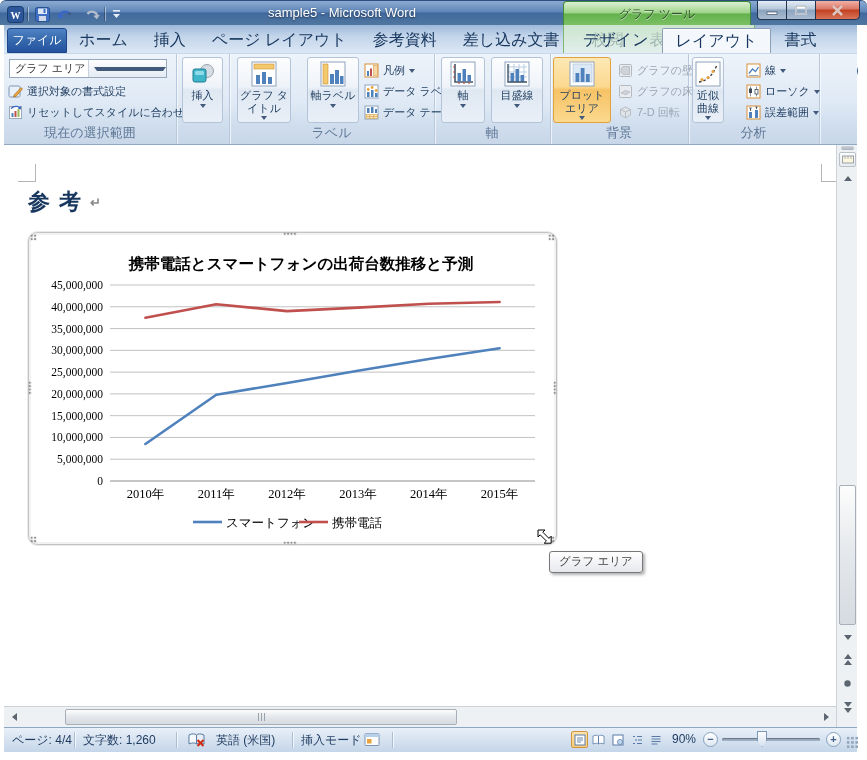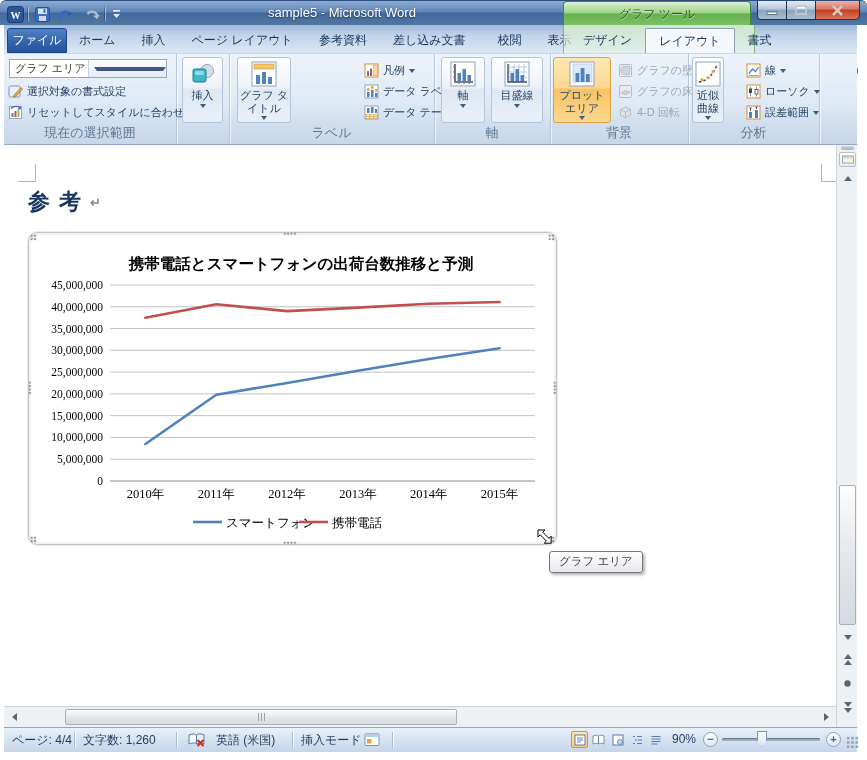--- a/index.html
+++ b/index.html
@@ -35,21 +35,21 @@
   .wbtn.close{width:45px;border-radius:0 0 5px 0;
     background:linear-gradient(180deg,#f3b0a5,#d97765 45%,#c1401f 50%,#d8745a);}
 
   
   .tabrow{left:4px;top:25px;width:853px;height:28px;
     background:linear-gradient(180deg,#9db8d9 0%,#c3d5ea 40%,#dbe7f4 100%);}
   .filetab{position:absolute;left:3px;top:3px;width:60px;height:25px;border-radius:3px 3px 0 0;
     background:linear-gradient(180deg,#4f83c4,#3568ad 50%,#24539e);border:1px solid #1d4689;box-sizing:border-box;
     color:#fff;font-size:12px;display:flex;align-items:center;justify-content:center;}
   .maintabs{position:absolute;left:62px;top:3px;height:25px;display:flex;}
-  .tab{padding:0 13px;font-size:12px;color:#17365d;display:flex;align-items:center;white-space:nowrap;}
+  .tab{padding:0 13px;font-size:16px;color:#17365d;display:flex;align-items:center;white-space:nowrap;}
   .ctx-zone{position:absolute;left:559px;top:0;width:192px;height:28px;
     background:linear-gradient(180deg,rgba(214,238,205,.85),rgba(233,245,228,.55));
     border-left:1px solid #7fb871;border-right:1px solid #7fb871;box-sizing:border-box;
     display:flex;align-items:flex-end;}
   .ctx-zone .tab{height:25px;}
   .tab.active{background:#f4f8fc;border:1px solid #8ba0b8;border-bottom:none;border-radius:2px 2px 0 0;
     box-shadow:inset 0 1px 0 #fff;position:relative;z-index:3;height:24px;}
   .ribbon-min{left:814px;top:40px;width:15px;height:13px;display:flex;align-items:center;justify-content:center;}
   .helpbtn{left:836px;top:37px;width:18px;height:18px;border-radius:50%;
     background:linear-gradient(180deg,#7fb1e8,#3a73bb 55%,#2a5ca6);border:1px solid #24518f;box-sizing:border-box;
@@ -278,20 +278,31 @@
         <svg width="26" height="26">
             <rect x="1" y="1" width="24" height="24" fill="#fff" stroke="#8fa3bd"></rect>
             <rect x="3" y="3" width="20" height="5" fill="#f4c96d" stroke="#c99235" stroke-width=".6"></rect>
             <rect x="5" y="14" width="4" height="9" fill="#4f81bd"></rect>
             <rect x="11" y="11" width="4" height="12" fill="#4f81bd"></rect>
             <rect x="17" y="16" width="4" height="7" fill="#4f81bd"></rect>
           </svg>
         <span class="lbl">グラフ タイトル</span>
         <span class="caret"></span>
       </div>
+      <div class="bigbtn" style="left:78px;top:3px;width:52px;height:66px">
+        <svg width="26" height="26">
+            <rect x="1" y="1" width="24" height="24" fill="#fff" stroke="#8fa3bd"></rect>
+            <rect x="3" y="3" width="5" height="20" fill="#f4c96d" stroke="#c99235" stroke-width=".6"></rect>
+            <rect x="10" y="13" width="4" height="10" fill="#4f81bd"></rect>
+            <rect x="15" y="9" width="4" height="14" fill="#4f81bd"></rect>
+            <rect x="20" y="15" width="3.5" height="8" fill="#4f81bd"></rect>
+          </svg>
+        <span class="lbl">軸ラベル</span>
+        <span class="caret"></span>
+      </div>
       <div class="sbtn" style="left:135px;top:7px">
         <svg width="15" height="15">
             <rect x="1" y="1" width="13" height="13" fill="#fff" stroke="#d78f38"></rect>
             <rect x="9.5" y="2.5" width="4" height="10" fill="#f7d9a5" stroke="#c99235" stroke-width=".5"></rect>
             <rect x="3" y="8" width="2" height="5" fill="#4f81bd"></rect>
             <rect x="6" y="5.5" width="2" height="7.5" fill="#c0504d"></rect>
           </svg>
         <span>凡例</span>
           <span class="caret"></span>
       </div>
@@ -377,21 +388,21 @@
             <path d="M3 9 L7 6.5 L12 8 L8 10.8 Z" fill="#cfd4da" stroke="#a7adb6" stroke-width=".6"></path>
           </svg>
         <span>グラフの床面</span>
           <span class="caret dis"></span>
       </div>
       <div class="sbtn disabled" style="left:68px;top:49px">
         <svg width="15" height="15">
             <path d="M7.5 2 L12.5 4.5 L12.5 10 L7.5 12.8 L2.5 10 L2.5 4.5 Z" fill="#dfe2e7" stroke="#a7adb6" stroke-width=".7"></path>
             <path d="M2.5 4.5 L7.5 7 L12.5 4.5 M7.5 7 L7.5 12.8" fill="none" stroke="#a7adb6" stroke-width=".7"></path>
           </svg>
-        <span>4-D 回転</span>
+        <span>7-D 回転</span>
       </div>
       <div class="glabel">背景</div>
     </div>
 
     <div class="rgroup" style="left:684px;width:131px">
       <div class="bigbtn" style="left:4px;top:3px;width:32px;height:66px">
         <svg width="26" height="26">
             <rect x="1" y="1" width="24" height="24" fill="#fff" stroke="#8fa3bd"></rect>
             <path d="M4 21 C12 20 17 15 22 4" fill="none" stroke="#3f3f3f" stroke-width="1.4" stroke-dasharray="2.5 2"></path>
             <circle cx="7" cy="18.5" r="1.6" fill="#e8a33d"></circle>

